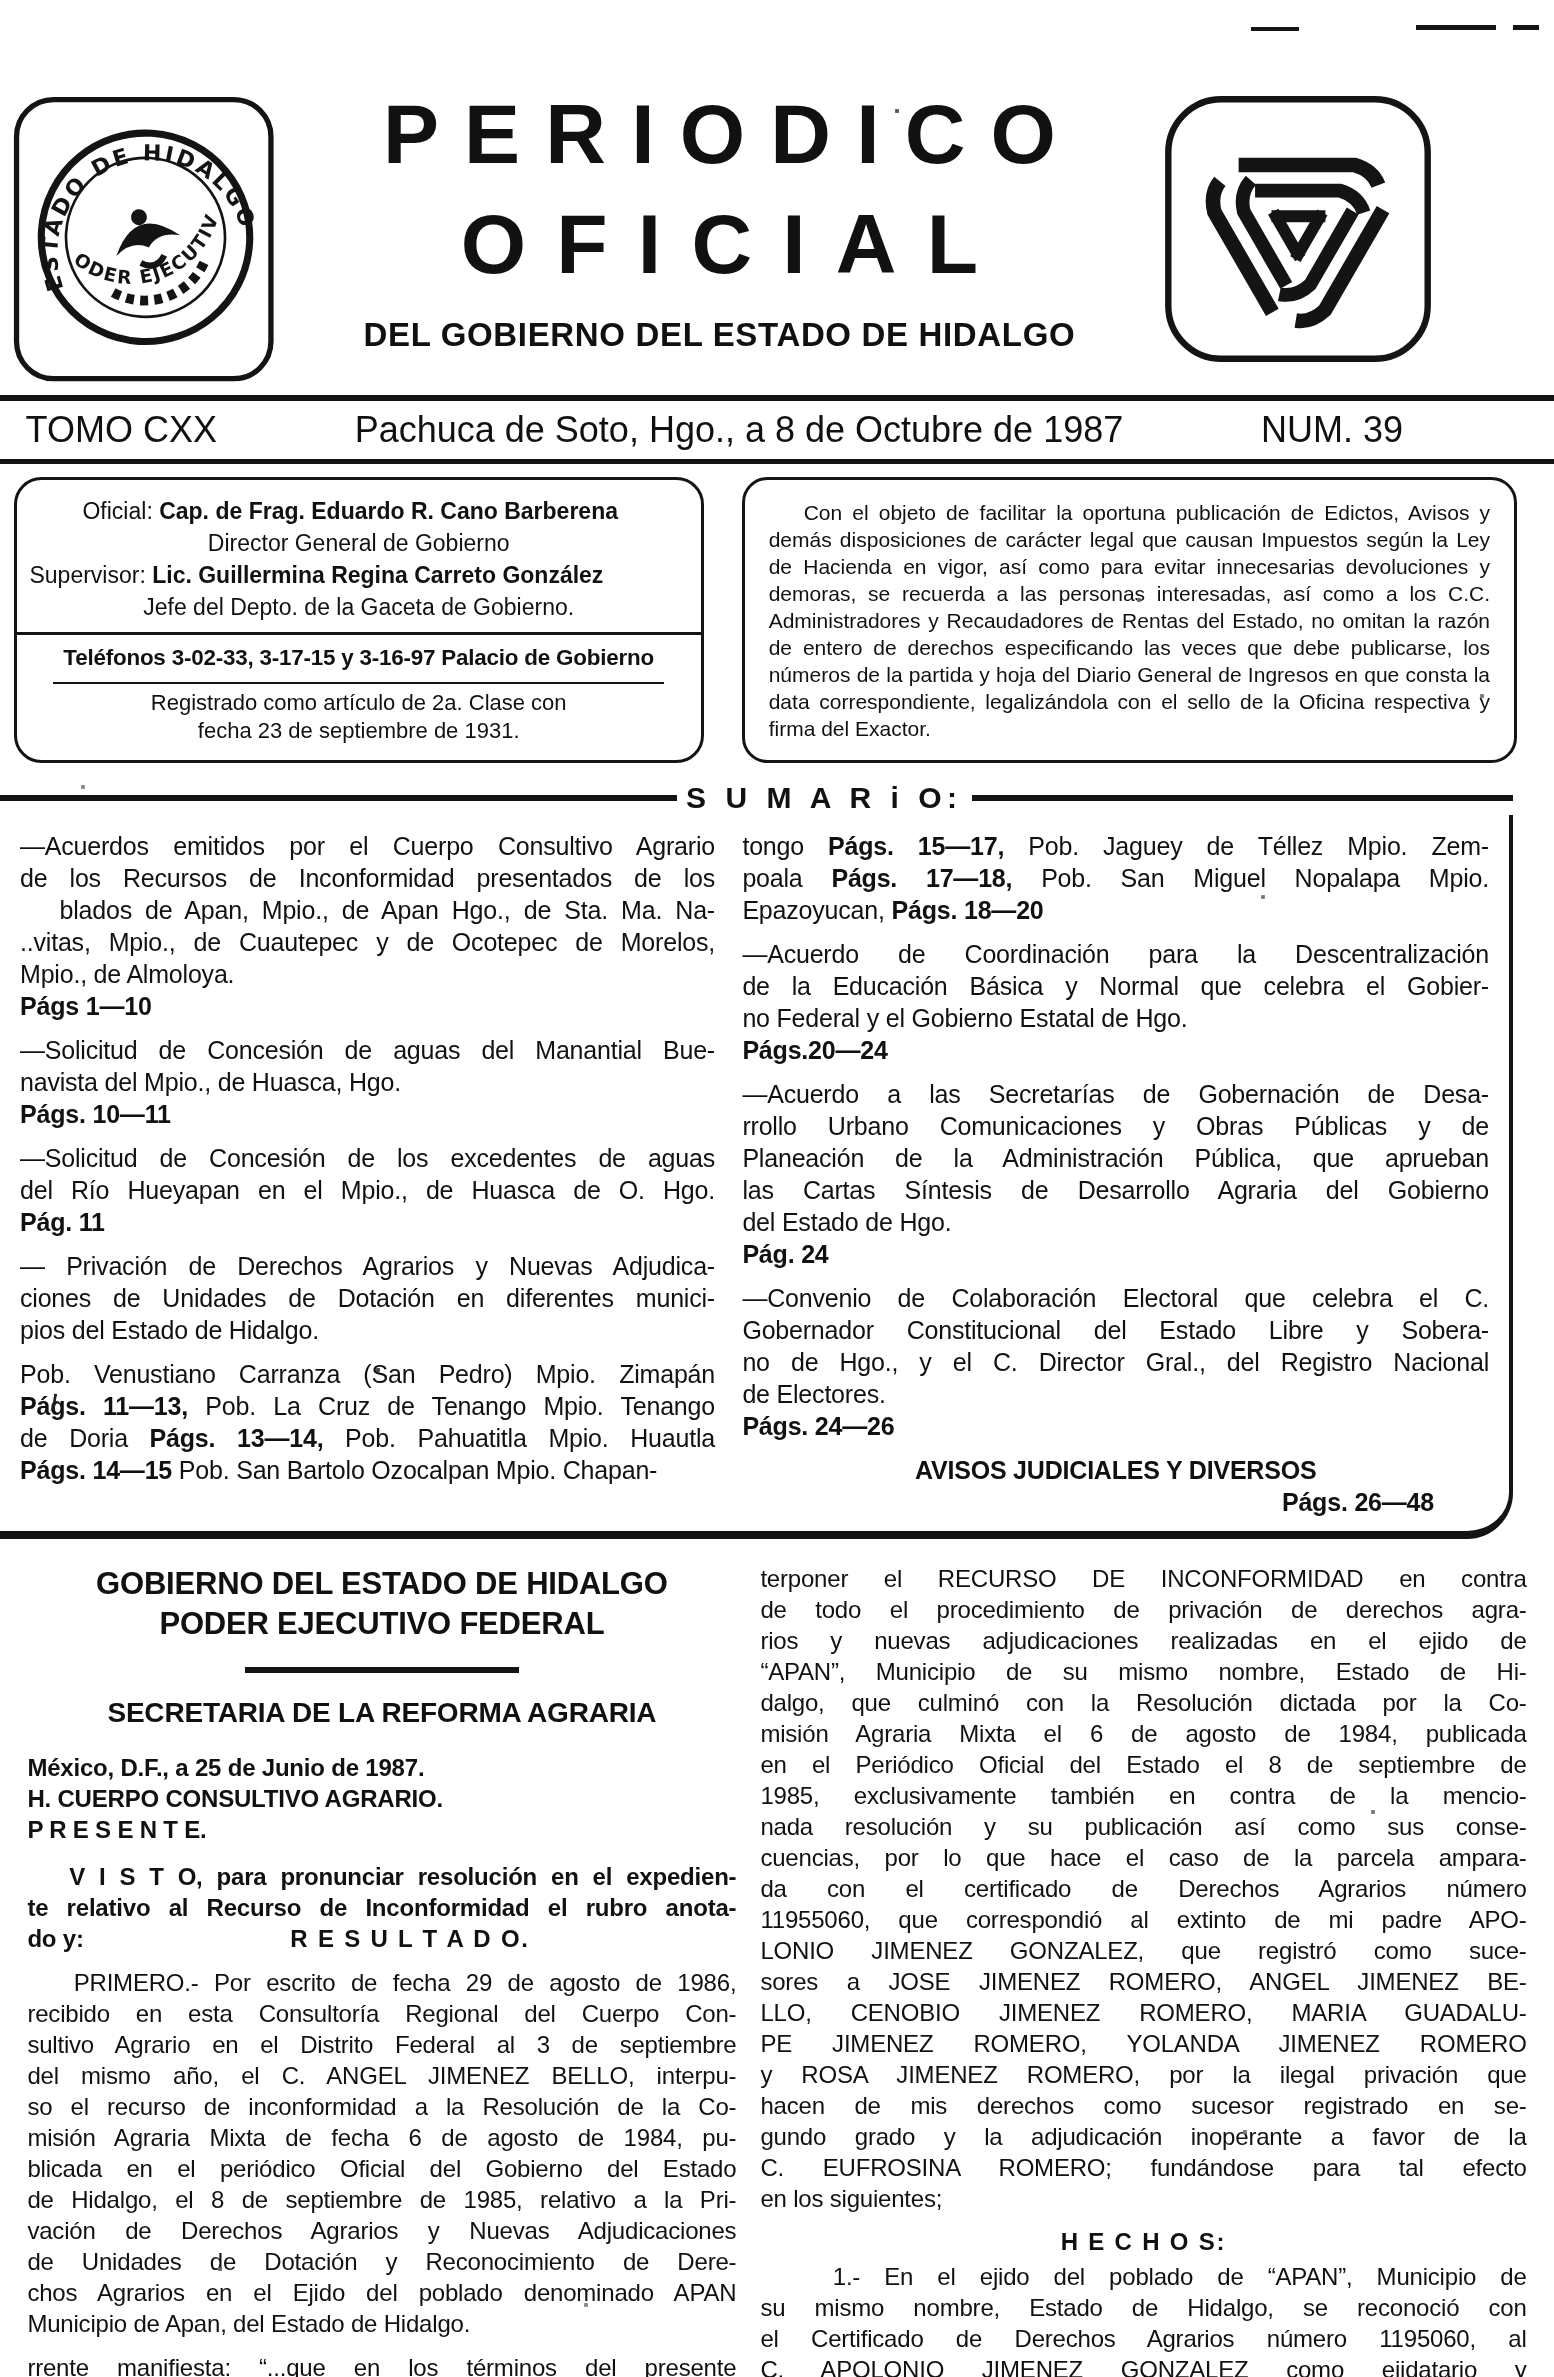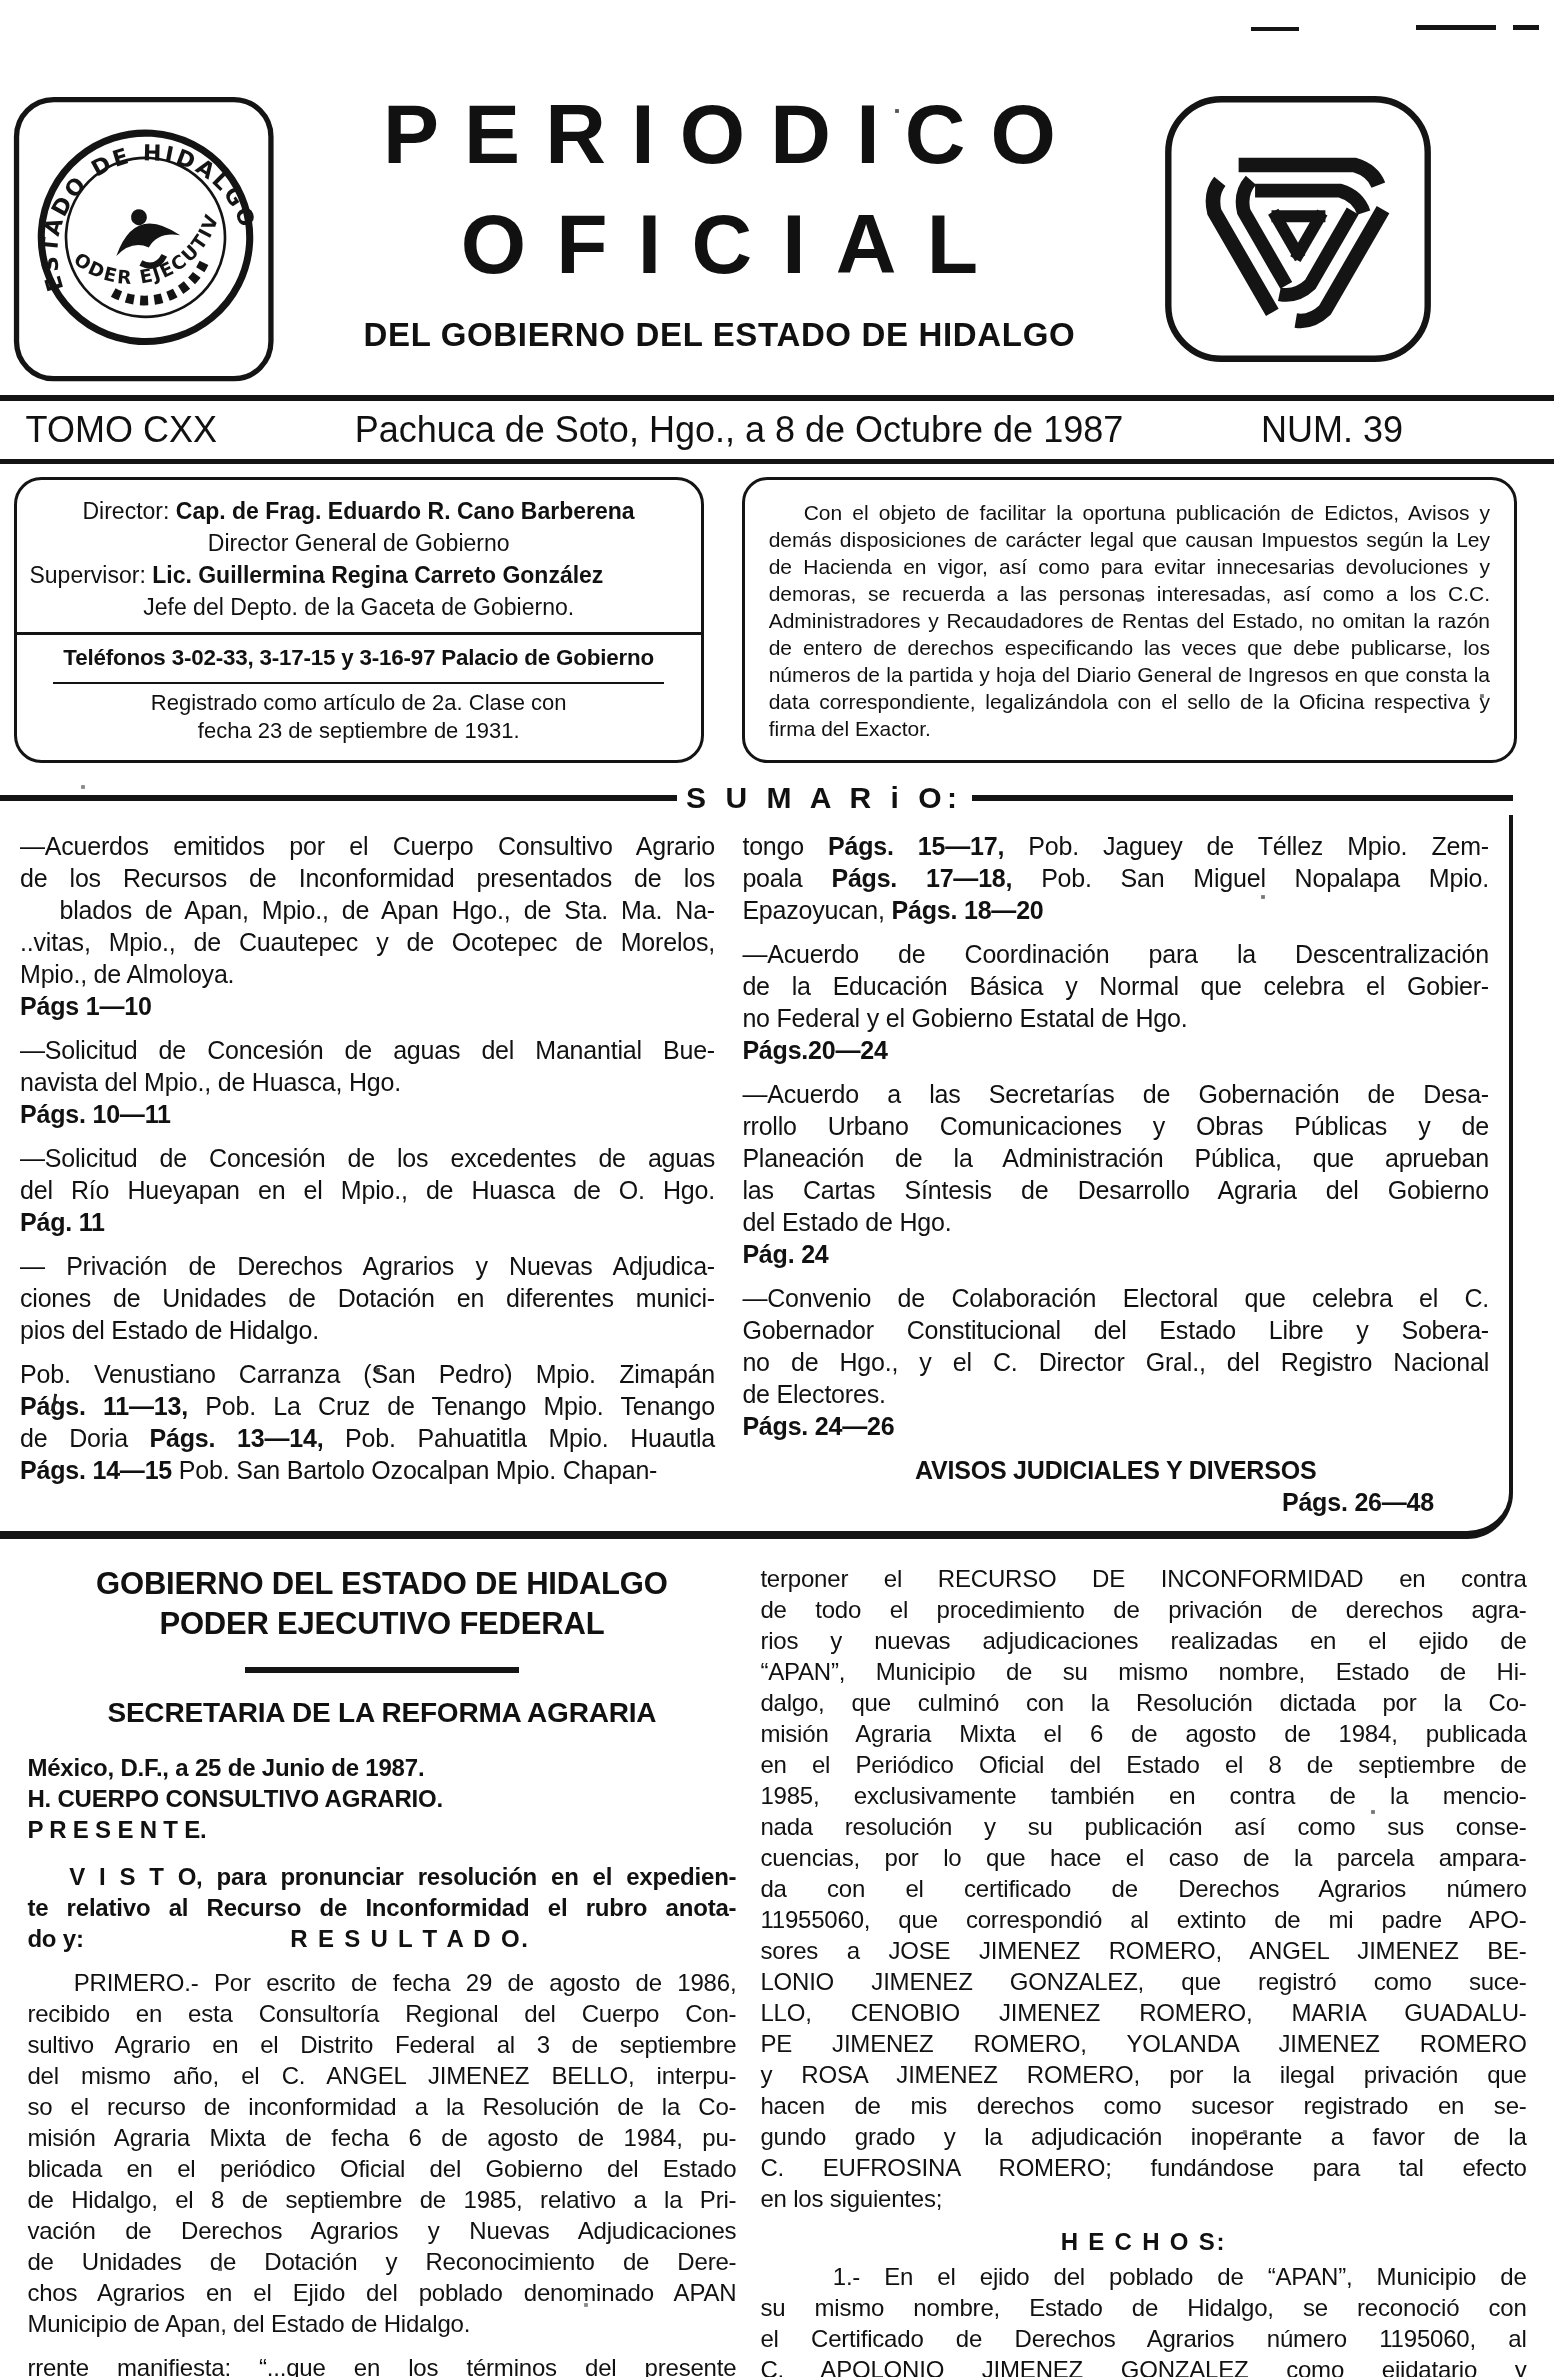--- a/index.html
+++ b/index.html
@@ -159,21 +159,21 @@
   <div class="tomo-row">
     <span>TOMO CXX</span>
     <span class="mid">Pachuca de Soto, Hgo., a 8 de Octubre de 1987</span>
     <span>NUM. 39</span>
   </div>
   <div class="rule"></div>
 
   <div class="info-row">
     <div class="dir-box">
       <div class="dline ind">
-        <span>Director:</span>
+        <span>Oficial:</span>
         <b>Cap. de Frag. Eduardo R. Cano Barberena</b>
       </div>
       <div class="dline c">Director General de Gobierno</div>
       <div class="dline">
         <span>Supervisor:</span>
         <b>Lic. Guillermina Regina Carreto González</b>
       </div>
       <div class="dline c">Jefe del Depto. de la Gaceta de Gobierno.</div>
       <hr class="dir-hr">
       <div class="phones">Teléfonos 3-02-33, 3-17-15 y 3-16-97 Palacio de Gobierno</div>
@@ -317,22 +317,22 @@
           <span class="jline"><span>rios y nuevas adjudicaciones realizadas en el ejido de</span></span>
           <span class="jline"><span>“APAN”, Municipio de su mismo nombre, Estado de Hi-</span></span>
           <span class="jline"><span>dalgo, que culminó con la Resolución dictada por la Co-</span></span>
           <span class="jline"><span>misión Agraria Mixta el 6 de agosto de 1984, publicada</span></span>
           <span class="jline"><span>en el Periódico Oficial del Estado el 8 de septiembre de</span></span>
           <span class="jline"><span>1985, exclusivamente también en contra de la mencio-</span></span>
           <span class="jline"><span>nada resolución y su publicación así como sus conse-</span></span>
           <span class="jline"><span>cuencias, por lo que hace el caso de la parcela ampara-</span></span>
           <span class="jline"><span>da con el certificado de Derechos Agrarios número</span></span>
           <span class="jline"><span>11955060, que correspondió al extinto de mi padre APO-</span></span>
+          <span class="jline"><span>LONIO JIMENEZ GONZALEZ, que registró como suce-</span></span>
           <span class="jline"><span>sores a JOSE JIMENEZ ROMERO, ANGEL JIMENEZ BE-</span></span>
-          <span class="jline"><span>LONIO JIMENEZ GONZALEZ, que registró como suce-</span></span>
           <span class="jline"><span>LLO, CENOBIO JIMENEZ ROMERO, MARIA GUADALU-</span></span>
           <span class="jline"><span>PE JIMENEZ ROMERO, YOLANDA JIMENEZ ROMERO</span></span>
           <span class="jline"><span>y ROSA JIMENEZ ROMERO, por la ilegal privación que</span></span>
           <span class="jline"><span>hacen de mis derechos como sucesor registrado en se-</span></span>
           <span class="jline"><span>gundo grado y la adjudicación inoperante a favor de la</span></span>
           <span class="jline"><span>C. EUFROSINA ROMERO; fundándose para tal efecto</span></span>
           <span class="jline nojust"><span>en los siguientes;</span></span>
         </div>
       <div class="hechos">H E C H O S:</div>
       <div class="para">

